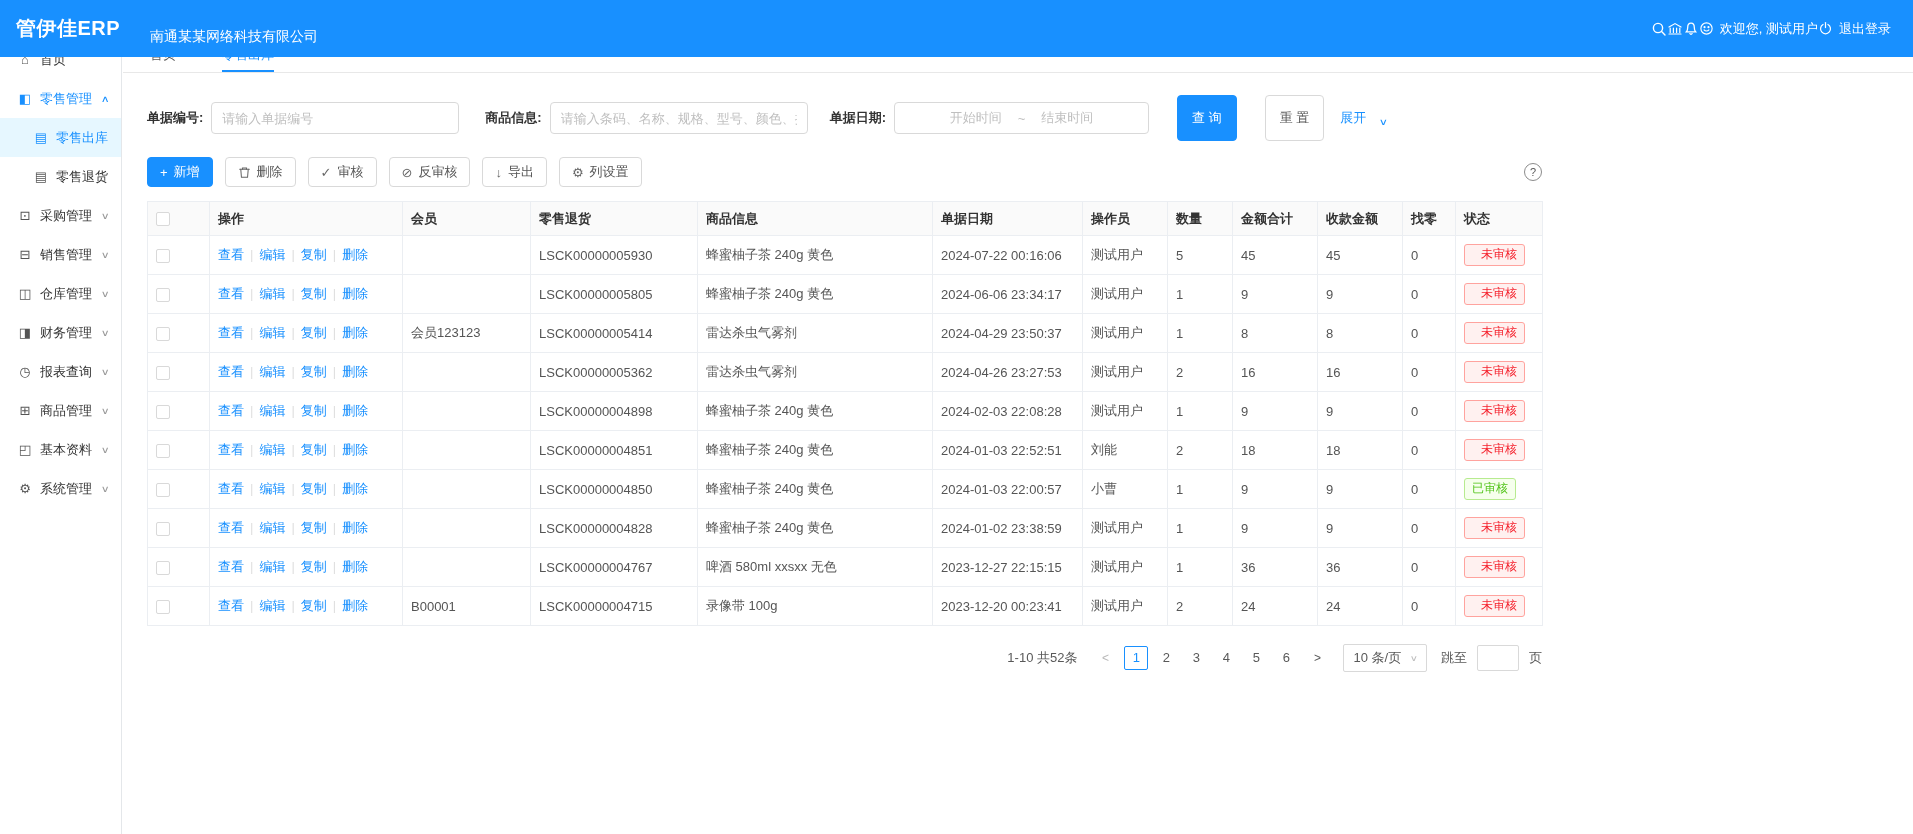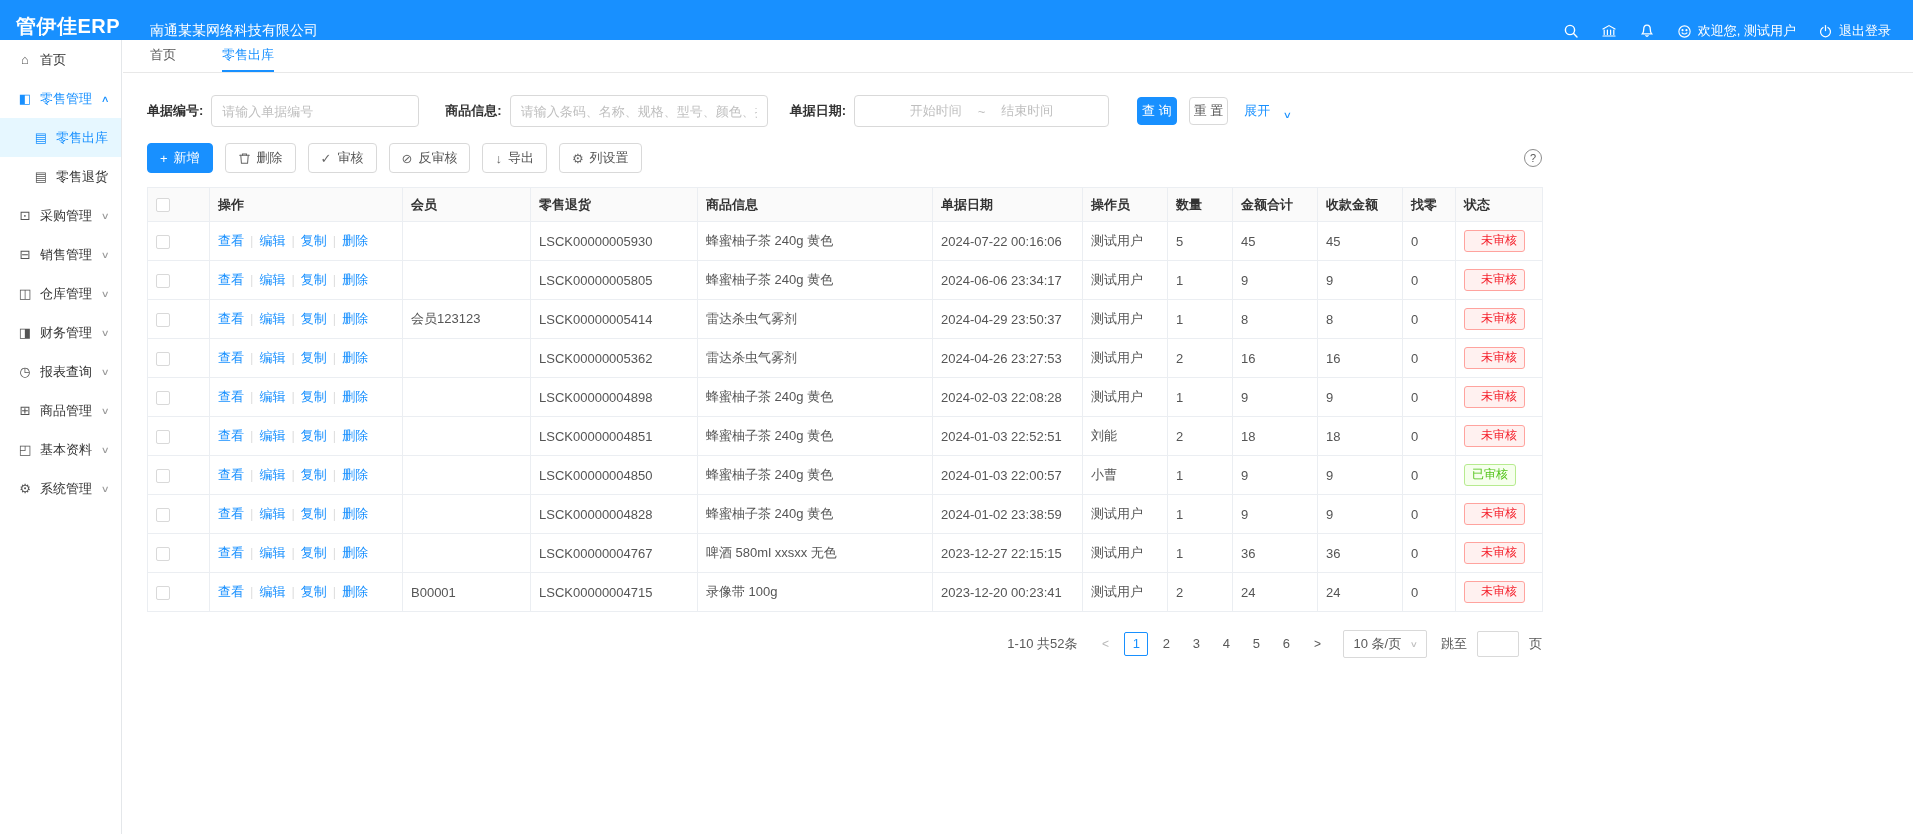--- a/index.html
+++ b/index.html
@@ -1,24 +1,24 @@
 <!DOCTYPE html>
 <html><head>
 <meta charset="utf-8">
 <style>
   * { margin:0; padding:0; box-sizing:border-box; }
   html,body { width:1913px; height:834px; overflow:hidden; background:#fff;
     font-family:"Liberation Sans","DejaVu Sans",sans-serif; }
 
   
-  .topbar { position:absolute; top:0; left:0; width:100%; height:40px; background:#1890ff;
-    display:flex; align-items:flex-end; padding:0 22px 0 16px; color:#fff; z-index:10; }
+  .topbar { position:absolute; top:0; left:0; width:100%; height:57px; background:#1890ff;
+    display:flex; align-items:center; padding:0 22px 0 16px; color:#fff; z-index:10; }
   .logo { font-size:20px; font-weight:bold; letter-spacing:.5px; width:118px; }
   .company { font-size:14px; margin-left:16px;margin-top:17px; }
-  .top-right { margin-left:auto; display:flex; align-items:center; gap:22px; font-size:13px; }
+  .top-right { margin-left:auto; display:flex; align-items:center; font-size:13px; }
   .tb-icon { display:inline-flex; align-items:center; cursor:pointer; }
   .tb-group { display:inline-flex; align-items:center; gap:6px; cursor:pointer; white-space:nowrap; }
 
   
   .sidebar { position:absolute; top:40px; left:0; width:122px; bottom:0; background:#fff;
     border-right:1px solid #e4e7ea; overflow:hidden; }
   .s-item { height:39px; display:flex; align-items:center; padding-left:17px; font-size:13px;
     color:#333; cursor:pointer; }
   .s-ico { width:16px; margin-right:7px; font-size:13px; color:#555; text-align:center; flex:none; }
   .s-caret { margin-left:auto; margin-right:12px; font-size:9px; color:#999; transform:scaleX(1.35); }
@@ -36,29 +36,29 @@
   .tab.active { color:#1890ff; border-bottom-color:#1890ff; }
   .content { width:1443px; padding:0 24px; }
 
   
   .filters { display:flex; align-items:center; margin:22px 0 16px; font-size:13px; }
   .f-label { font-weight:700; color:#333; margin-right:8px; white-space:nowrap; }
   .g2 { margin-left:26px; } .g3 { margin-left:22px; }
   .f-input { height:32px; border:1px solid #d9d9d9; border-radius:4px; padding:0 10px;
     font-size:13px; color:#333; outline:none; font-family:inherit; }
   .f-input::placeholder { color:#bfbfbf; }
-  .w-bill { width:208px; } .w-prod { width:258px; }
+  .w-bill { width:248px; } .w-prod { width:258px; }
   .date-range { width:255px; height:32px; border:1px solid #d9d9d9; border-radius:4px;
     display:flex; align-items:center; justify-content:center; gap:16px; color:#bfbfbf;
     font-size:13px; cursor:text; }
-  .btn { height:28px; border:1px solid #d9d9d9; background:#fff; color:#555; border-radius:4px;
-    font-size:13px; padding:0 4px; cursor:pointer; display:inline-flex; align-items:center;
+  .btn { height:46px; border:1px solid #d9d9d9; background:#fff; color:#555; border-radius:4px;
+    font-size:13px; padding:0 14px; cursor:pointer; display:inline-flex; align-items:center;
     gap:6px; font-family:inherit; white-space:nowrap; }
   .btn.primary { background:#1890ff; border-color:#1890ff; color:#fff; }
-  .btn-search { margin-left:28px; } .btn-reset { margin-left:12px; }
+  .btn-search { margin-left:28px; } .btn-reset { margin-left:28px; }
   .expand { margin-left:16px; color:#1890ff; font-size:13px; cursor:pointer;
     display:inline-flex; align-items:flex-end; gap:14px; }
   .cexp { font-size:9px; transform:scaleX(1.4); }
 
   
   .toolbar { display:flex; align-items:center; gap:12px; margin-bottom:14px; }
   .toolbar .btn { height:30px; padding:0 12px; }
   .b-ico { font-size:13px; line-height:1; display:inline-flex; align-items:center; }
   .btn.ghost .b-ico { color:#666; }
   .help-circle { margin-left:auto; width:18px; height:18px; border:1px solid #8c8c8c;

